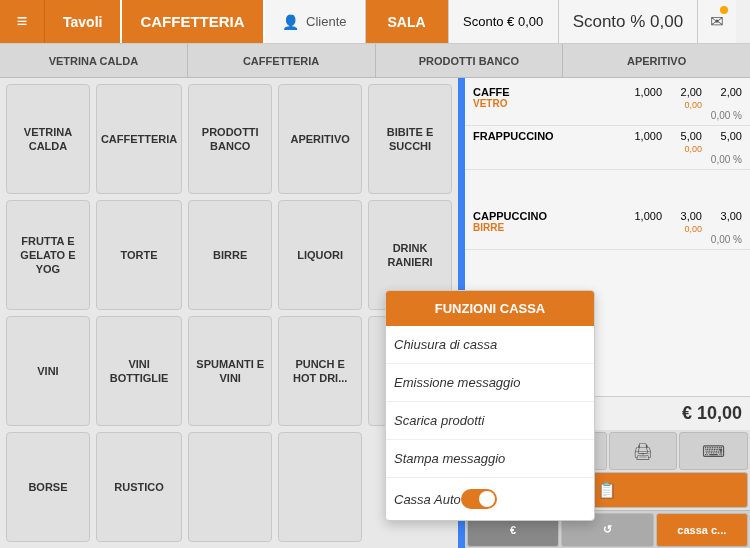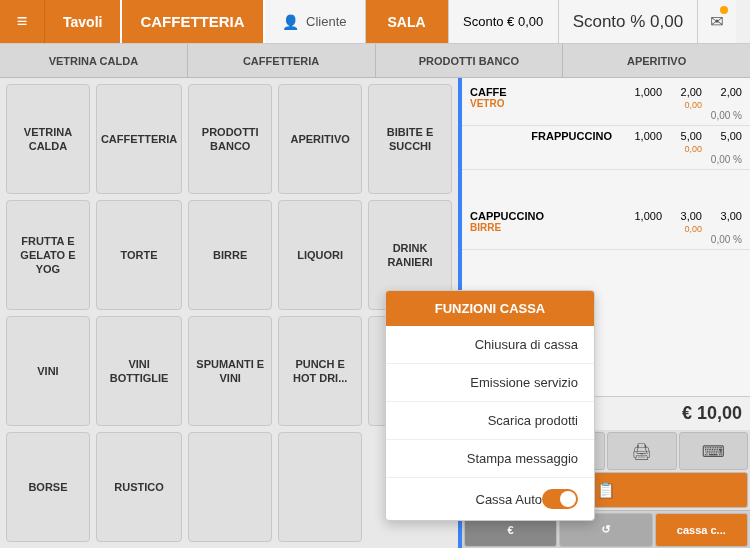--- a/index.html
+++ b/index.html
@@ -24,42 +24,42 @@
     .sub-nav-item:last-child { border-right: none; }
 
     
     .main-content { display: flex; height: calc(548px - 44px - 34px); }
 
     
     .left-grid { width: 458px; padding: 6px; display: grid; grid-template-columns: repeat(5, 1fr); grid-template-rows: repeat(4, 1fr); gap: 6px; }
     .grid-cell { background: #e0e0e0; border: 1px solid #c8c8c8; border-radius: 4px; display: flex; align-items: center; justify-content: center; text-align: center; font-size: 11px; font-weight: bold; color: #333; cursor: pointer; padding: 4px; line-height: 1.3; }
 
     
-    .right-panel { flex: 1; background: #f5f5f5; border-left: 4px solid #3b82f6; display: flex; flex-direction: column; }
+    .right-panel { flex: 1; background: #f5f5f5; border-left: 7px solid #3b82f6; display: flex; flex-direction: column; }
     .order-list { flex: 1; overflow-y: auto; padding: 4px 0; }
 
     
     .bottom-area { border-top: 1px solid #ccc; }
     .total-row { display: flex; justify-content: flex-end; align-items: center; padding: 6px 8px; background: #f0f0f0; }
     .total-amount { font-size: 18px; font-weight: bold; color: #333; }
     .action-buttons { display: grid; grid-template-columns: repeat(4, 1fr); gap: 2px; padding: 2px; background: #e0e0e0; }
     .action-btn { background: #d0d0d0; border: 1px solid #bbb; border-radius: 3px; height: 38px; display: flex; align-items: center; justify-content: center; cursor: pointer; font-size: 16px; color: #555; }
     .action-btn.orange { background: #e07820; color: white; }
 
     .bottom-footer { display: flex; align-items: center; height: 38px; background: #d0d0d0; border-top: 1px solid #bbb; gap: 2px; padding: 2px; }
     .footer-btn { flex: 1; height: 34px; display: flex; align-items: center; justify-content: center; border-radius: 3px; cursor: pointer; font-size: 11px; font-weight: bold; border: 1px solid #bbb; }
     .footer-btn.dark-gray { background: #888; color: white; }
     .footer-btn.mid-gray { background: #aaa; color: white; }
     .footer-btn.orange { background: #e07820; color: white; }
 
     
     .dropdown-overlay { position: absolute; top: 0; left: 0; width: 750px; height: 520px; z-index: 10; }
     .dropdown-menu { position: absolute; top: 290px; left: 385px; width: 210px; background: white; border: 1px solid #ccc; border-radius: 4px; box-shadow: 0 4px 12px rgba(0,0,0,0.2); z-index: 20; overflow: hidden; }
     .dropdown-header { background: #e07820; color: white; font-weight: bold; font-size: 13px; text-align: center; padding: 10px; }
-    .dropdown-item { padding: 11px 16px; font-size: 13px; color: #333; cursor: pointer; border-bottom: 1px solid #eee; display: flex; align-items: center; justify-content: flex-end; }
+    .dropdown-item { padding: 11px 8px; font-size: 13px; color: #333; cursor: pointer; border-bottom: 1px solid #eee; display: flex; align-items: center; justify-content: flex-start; font-style: italic; }
     .dropdown-item:last-child { border-bottom: none; }
     .toggle-switch { width: 36px; height: 20px; background: #ccc; border-radius: 10px; position: relative; cursor: pointer; }
     .toggle-switch.on { background: #e07820; }
     .toggle-knob { width: 16px; height: 16px; background: white; border-radius: 50%; position: absolute; top: 2px; right: 2px; transition: right 0.2s; }
     .toggle-switch:not(.on) .toggle-knob { right: auto; left: 2px; }
   </style>
 </head>
 <body>
 
 <div class="top-bar">
@@ -136,21 +136,21 @@
           <div style="display: grid; grid-template-columns: 1fr 50px 40px 40px; font-size: 11px;">
             <div style="font-weight: bold;">CAFFE<div style="color: rgb(224, 120, 32); font-size: 10px;">VETRO</div></div>
             <div style="text-align: right;">1,000</div>
             <div style="text-align: right;">2,00<br><span style="color:#e07820;font-size:9px;">0,00</span></div>
             <div style="text-align: right;">2,00</div>
           </div>
           <div style="text-align: right; font-size: 10px; color: rgb(119, 119, 119);">0,00 %</div>
         </div>
         <div style="border-bottom: 1px solid rgb(224, 224, 224); padding: 4px 8px;">
           <div style="display: grid; grid-template-columns: 1fr 50px 40px 40px; font-size: 11px;">
-            <div style="font-weight: bold; text-align: right;">FRAPPUCCINO</div>
+            <div style="font-weight: bold;">FRAPPUCCINO</div>
             <div style="text-align: right;">1,000</div>
             <div style="text-align: right;">5,00<br><span style="color:#e07820;font-size:9px;">0,00</span></div>
             <div style="text-align: right;">5,00</div>
           </div>
           <div style="text-align: right; font-size: 10px; color: rgb(119, 119, 119);">0,00 %</div>
         </div>
         <div style="border-bottom: 1px solid rgb(224, 224, 224); padding: 4px 8px;">
           <div style="display: grid; grid-template-columns: 1fr 50px 40px 40px; font-size: 11px; margin-top: 36px;">
             <div style="font-weight: bold;">CAPPUCCINO<div style="color: rgb(224, 120, 32); font-size: 10px;">BIRRE</div></div>
             <div style="text-align: right;">1,000</div>
@@ -197,21 +197,21 @@
   </div>
 </div>
 
 <div class="dropdown-overlay" style="pointer-events:none;">
   <div class="dropdown-menu" style="pointer-events:all;">
     <div class="dropdown-header">FUNZIONI CASSA</div>
     <div class="dropdown-item">
       <span>Chiusura di cassa</span>
     </div>
     <div class="dropdown-item">
-      <span>Emissione servizio</span>
+      <span>Emissione messaggio</span>
     </div>
     <div class="dropdown-item">
       <span>Scarica prodotti</span>
     </div>
     <div class="dropdown-item">
       <span>Stampa messaggio</span>
     </div>
     <div class="dropdown-item">
       <span>Cassa Auto</span>
       <div class="toggle-switch on">

